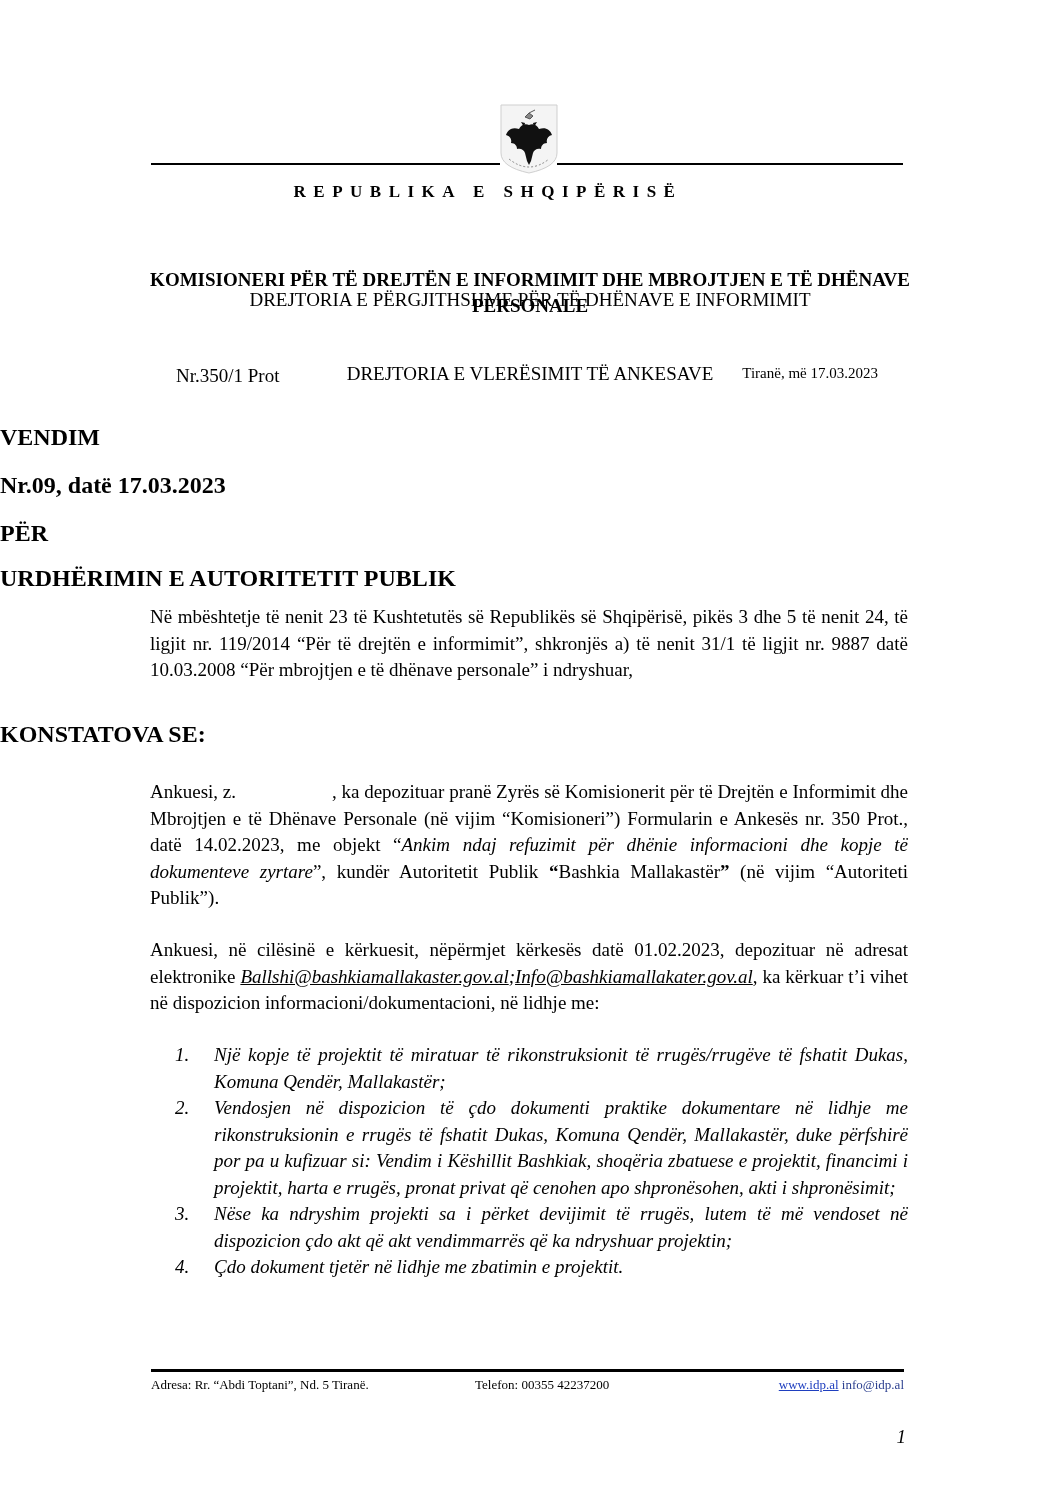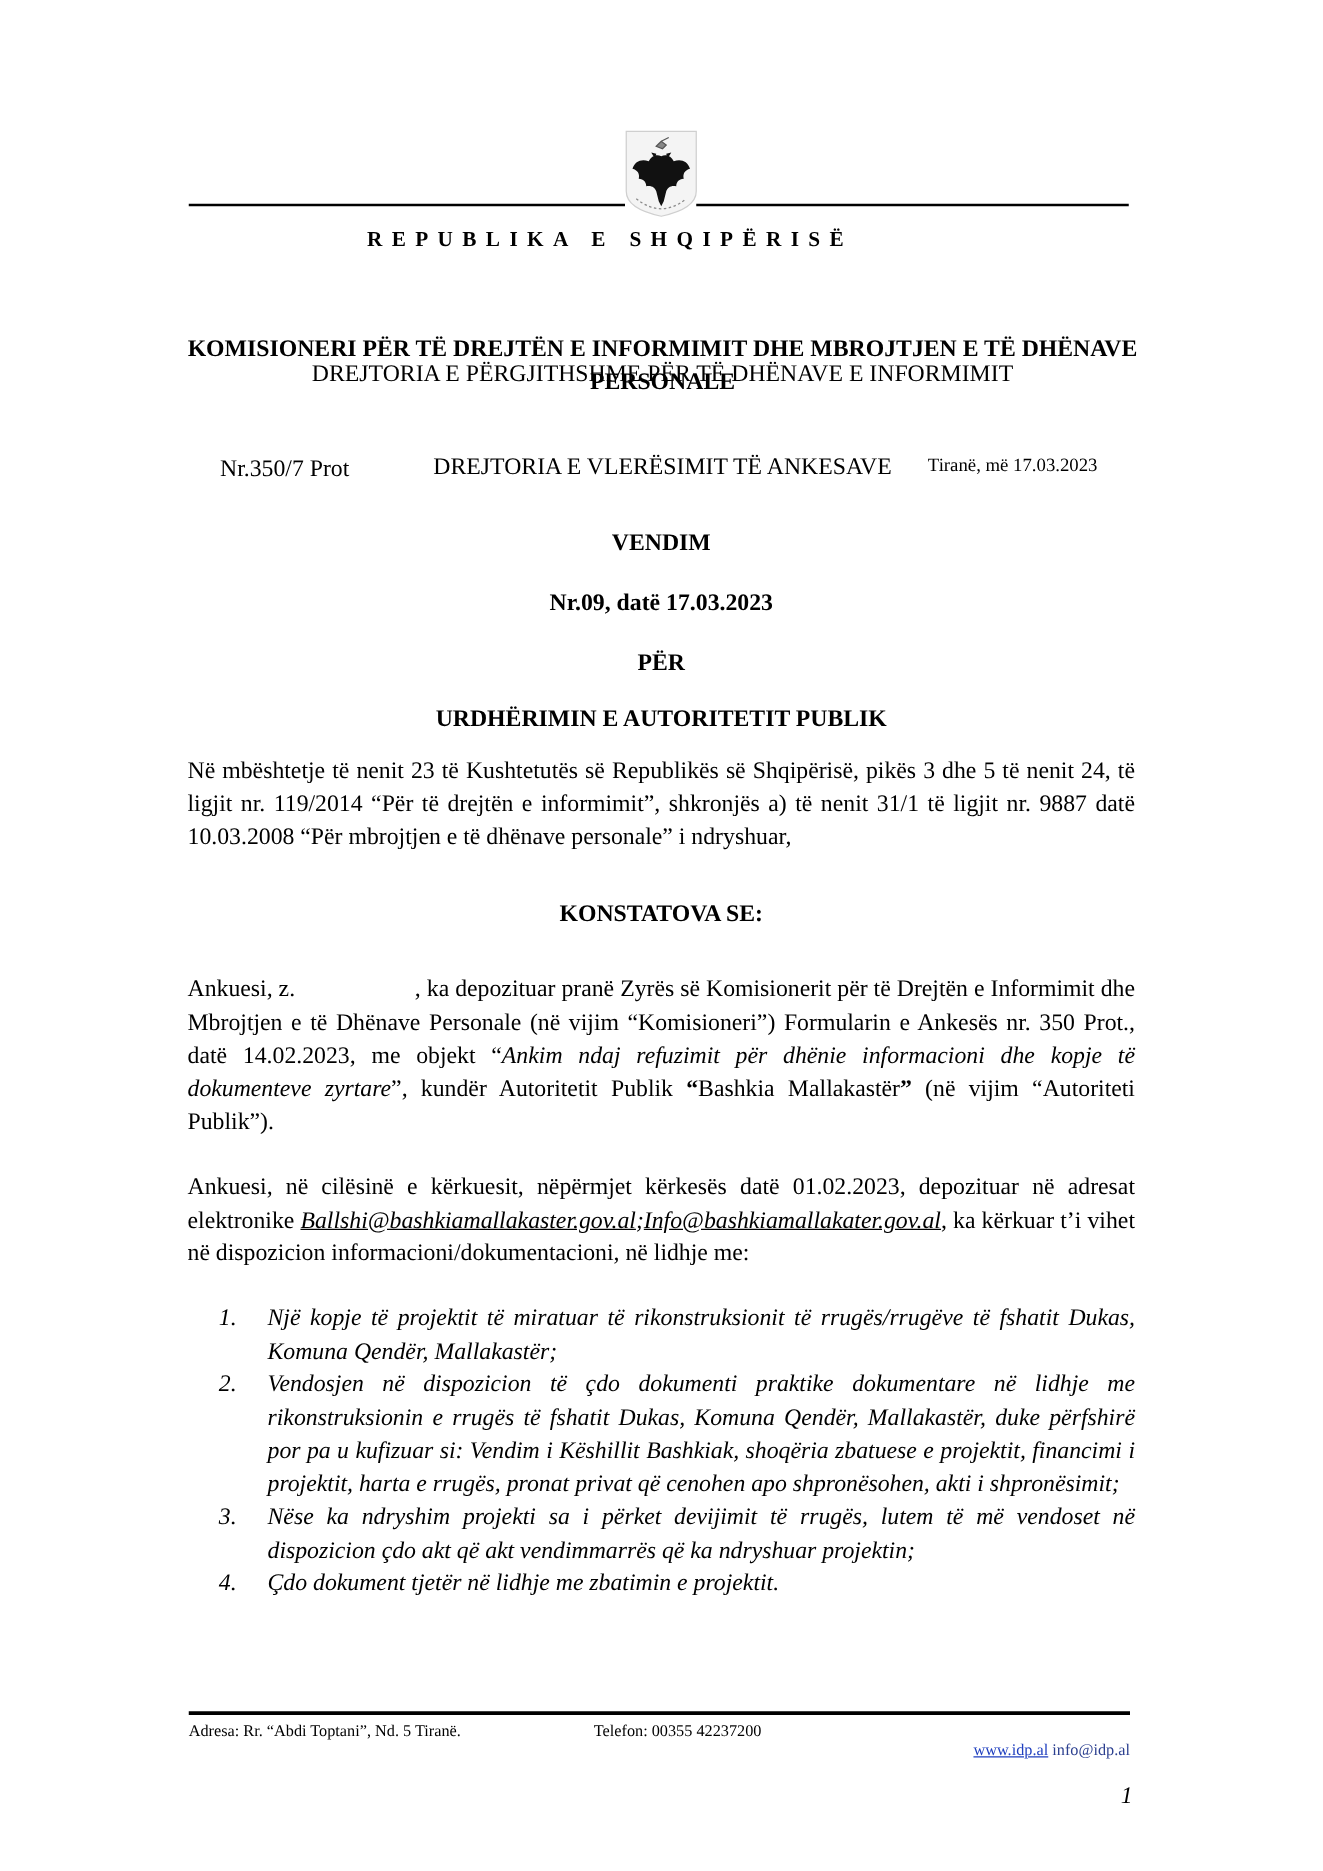--- a/index.html
+++ b/index.html
@@ -18,21 +18,21 @@
       font-weight: bold; font-size: 17px; letter-spacing: 7.5px;
     }
     .center-line { position: absolute; left: 140px; width: 780px; text-align: center; font-size: 19px; line-height: 26px; }
     .commission { top: 231px; font-weight: bold; margin-top: 36px; }
     .dir1 { top: 287px; }
     .dir2 { top: 314px; margin-top: 47px; }
 
     .prot { position: absolute; left: 176px; top: 365px; font-size: 19px; }
     .place-date { position: absolute; right: 180px; top: 365px; font-size: 15px; }
 
-    .title { position: absolute; left: 0; width: 1058px; text-align: center; font-weight: bold; font-size: 19px; }
+    .title { position: absolute; left: 0; width: 1058px; font-weight: bold; font-size: 24px; }
     .t-vendim { top: 424px; }
     .t-nr { top: 472px; }
     .t-per { top: 520px; }
     .t-urdh { top: 565px; }
     .t-konst { top: 721px; }
 
     .para {
       position: absolute; left: 150px; width: 758px; font-size: 19px; line-height: 26.5px;
       text-align: justify;
     }
@@ -46,21 +46,21 @@
       list-style: none; font-style: italic; font-size: 19px; line-height: 26.5px;
     }
     .list li { position: relative; padding-left: 64px; text-align: justify; }
     .list .num { position: absolute; left: 25px; top: 0; }
 
     
     .foot-hr { position: absolute; left: 151px; top: 1369px; width: 753px; height: 3px; background: #000; }
     .foot { position: absolute; top: 1377px; font-size: 13px; }
     .foot-addr { left: 151px; }
     .foot-tel { left: 475px; }
-    .foot-links { right: 154px; margin-top: 15px; }
+    .foot-links { right: 154px; }
     .foot-web { color: #1f3fbf; text-decoration: underline; }
     .foot-mail { color: #2b3f8f; }
     .page-num { position: absolute; right: 152px; top: 1426px; font-size: 19px; font-style: italic; }
   </style>
 </head>
 <body>
 
 <div class="page">
 
   <svg class="emblem" viewBox="0 0 60 72">
@@ -71,21 +71,21 @@
     <path d="M10 56 Q30 72 50 56" fill="none" stroke="#888" stroke-width="1" stroke-dasharray="2 2"></path>
   </svg>
   <div class="hr-left"></div>
   <div class="hr-right"></div>
 
   <div class="republic">REPUBLIKA E SHQIPËRISË</div>
   <div class="center-line commission">KOMISIONERI PËR TË DREJTËN E INFORMIMIT DHE MBROJTJEN E TË DHËNAVE PERSONALE</div>
   <div class="center-line dir1">DREJTORIA E PËRGJITHSHME PËR TË DHËNAVE E INFORMIMIT</div>
   <div class="center-line dir2">DREJTORIA E VLERËSIMIT TË ANKESAVE</div>
 
-  <div class="prot">Nr.350/7 Prot</div>
+  <div class="prot">Nr.350/1 Prot</div>
   <div class="place-date">Tiranë, më 17.03.2023</div>
 
   <div class="title t-vendim">VENDIM</div>
   <div class="title t-nr">Nr.09, datë 17.03.2023</div>
   <div class="title t-per">PËR</div>
   <div class="title t-urdh">URDHËRIMIN E AUTORITETIT PUBLIK</div>
 
   <div class="para p1">Në mbështetje të nenit 23 të Kushtetutës së Republikës së Shqipërisë, pikës 3 dhe 5 të nenit 24, të ligjit nr. 119/2014 “Për të drejtën e informimit”, shkronjës a) të nenit 31/1 të ligjit nr. 9887 datë 10.03.2008 “Për mbrojtjen e të dhënave personale” i ndryshuar,</div>
 
   <div class="title t-konst">KONSTATOVA SE:</div>

